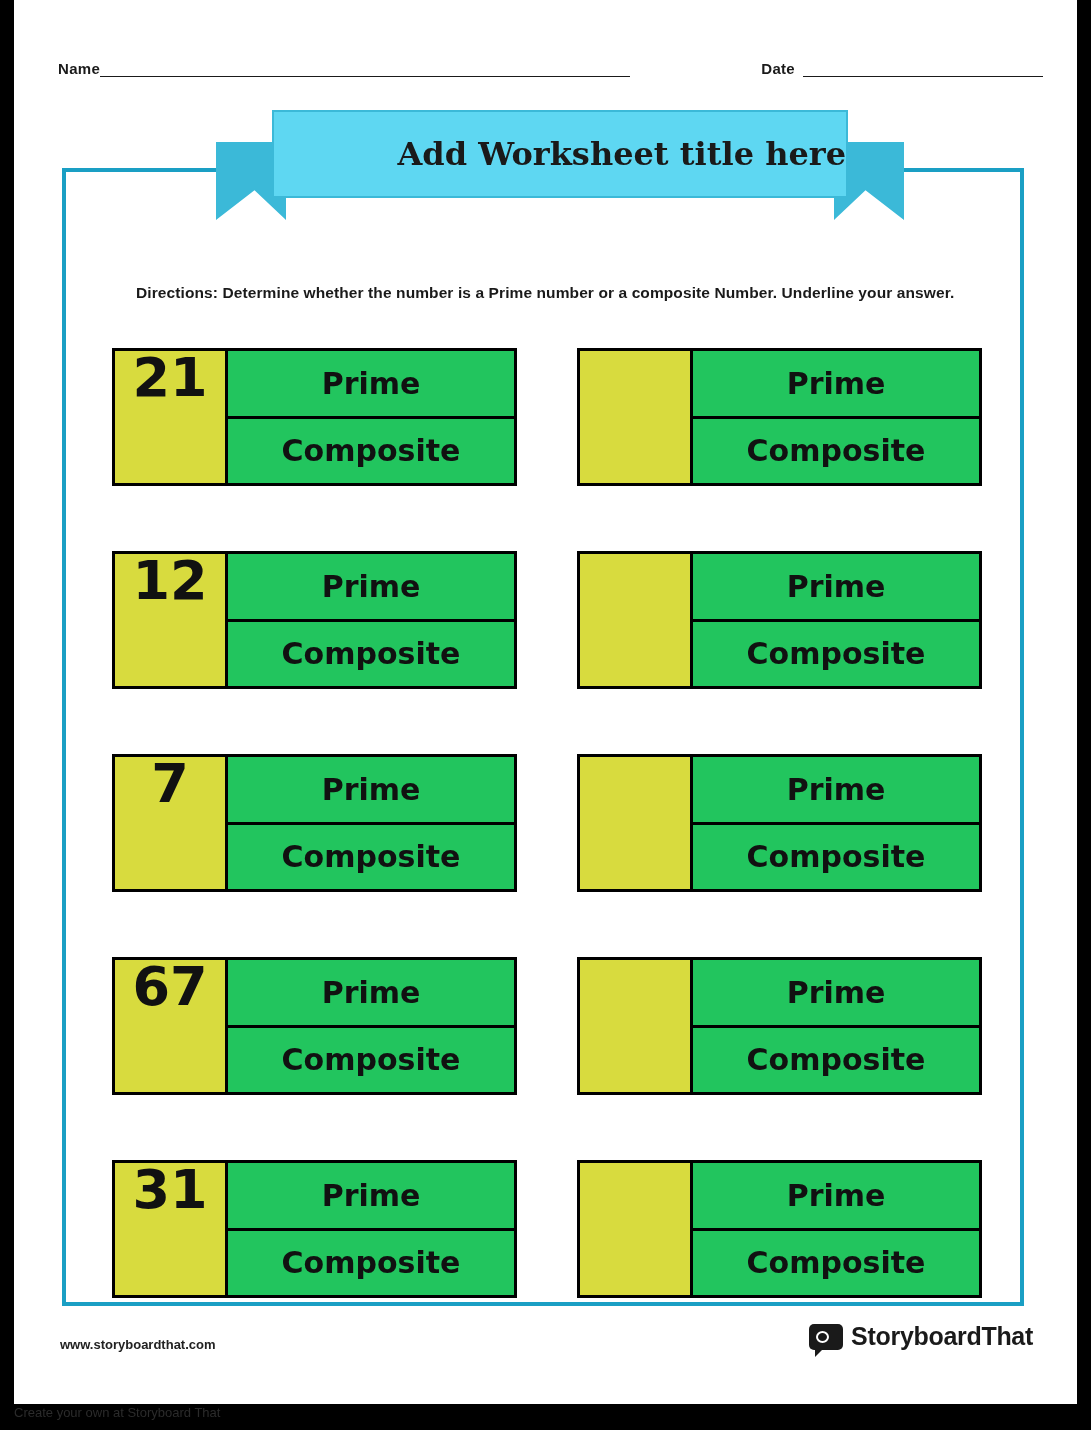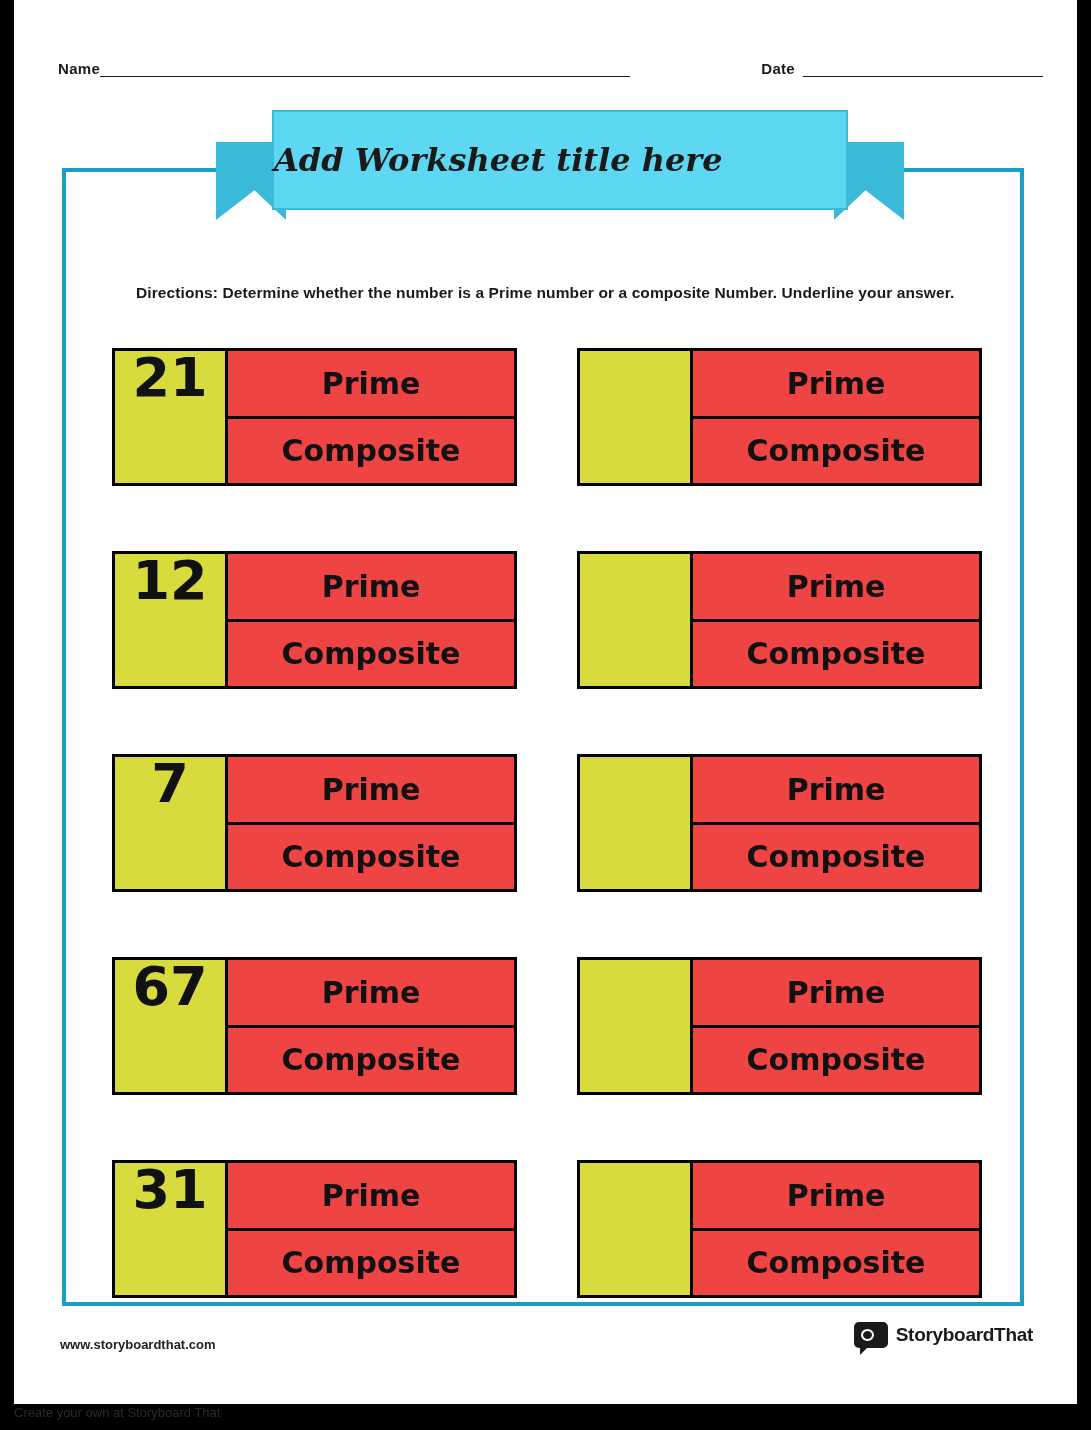--- a/index.html
+++ b/index.html
@@ -94,28 +94,27 @@
   }
   .ribbon-right {
     right: 0px;
     clip-path: polygon(0 0, 100% 0, 100% 100%, 45% 62%, 0 100%);
   }
   .banner {
     position: absolute;
     left: 56px;
     top: 0px;
     width: 576px;
-    height: 100px;
+    height: 88px;
     background: #5ed7f2;
     border: 2px solid #3bb9d8;
     box-sizing: border-box;
     display: flex;
     align-items: center;
-    justify-content: flex-start;
-    font-style: italic;
+    justify-content: flex-end;
   }
   .banner-title {
     font-family: "DejaVu Serif", serif;
     font-size: 32px;
     font-weight: bold;
     color: #1a1a1a;
     text-align: center;
   }
 
   
@@ -172,21 +171,21 @@
   .choices {
     flex: 1;
     display: flex;
     flex-direction: column;
   }
   .choice {
     flex: 1;
     display: flex;
     align-items: center;
     justify-content: center;
-    background: #ef4444;
+    background: #22c55e;
     font-family: "DejaVu Sans", sans-serif;
     font-size: 30px;
     font-weight: bold;
     color: #111111;
   }
   .choice.top {
     border-bottom: 3px solid #000000;
   }
 
   
@@ -228,21 +227,21 @@
     position: absolute;
     left: 7px;
     top: 7px;
     width: 13px;
     height: 12px;
     border-radius: 50%;
     border: 2.5px solid #ffffff;
     box-sizing: border-box;
   }
   .brand-text {
-    font-size: 19px;
+    font-size: 25px;
     font-weight: bold;
     color: #1a1a1a;
     letter-spacing: -0.3px;
   }
   .bottom-note {
     position: absolute;
     left: 14px;
     top: 1405px;
     font-size: 13px;
     color: #2b2b2b;

